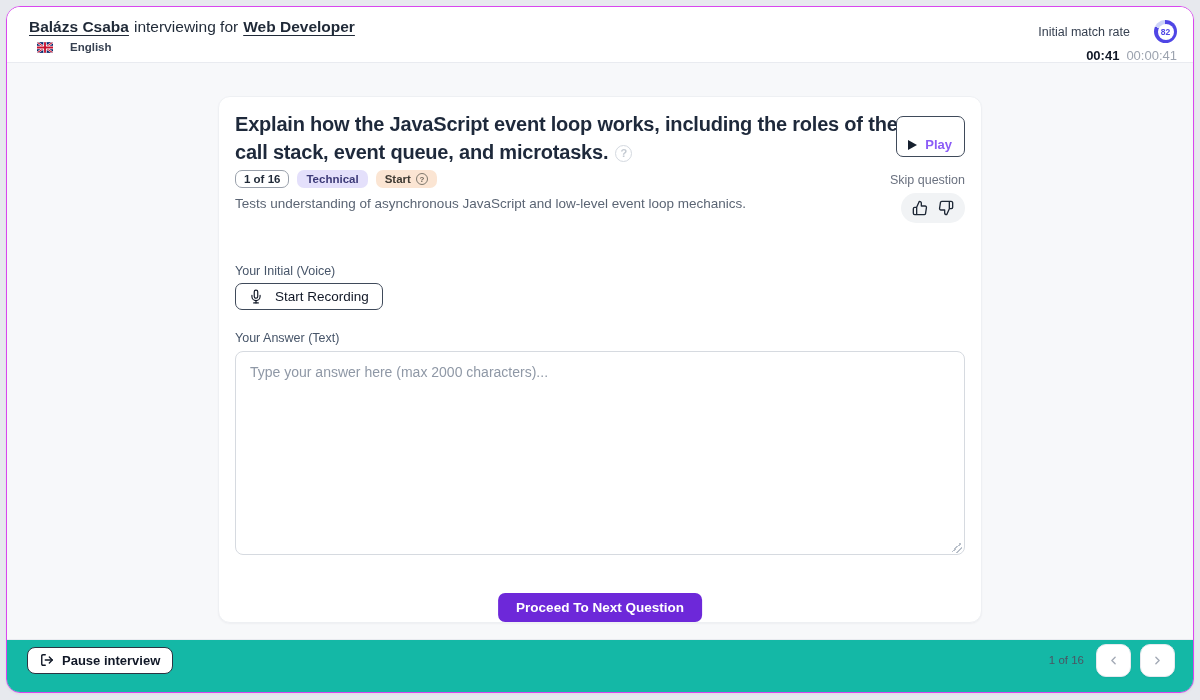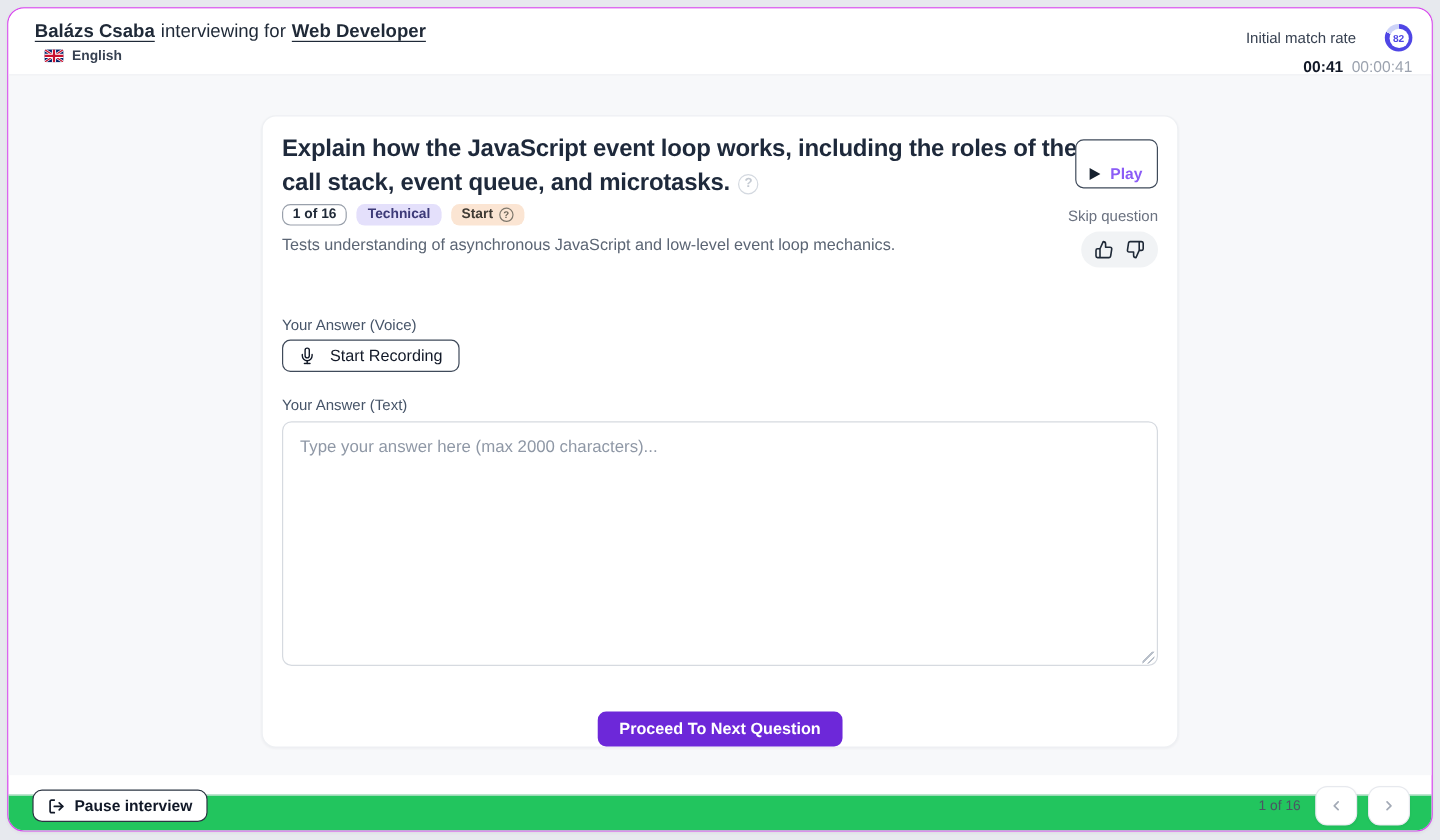--- a/index.html
+++ b/index.html
@@ -19,21 +19,21 @@
   }
   
   .topbar {
     position:absolute; left:0; right:0; top:0; height:56px;
     background:#fff; border-bottom:1px solid #e9ebf0;
     display:flex; justify-content:space-between; align-items:flex-start;
     padding:11px 16px 0 22px;
   }
   .hdr-title { display:flex; align-items:baseline; gap:5px; font-size:15.5px; color:#1f2937; }
   .hdr-title .link { font-weight:700; color:#1f2937; text-decoration:underline; text-underline-offset:3px; cursor:pointer; }
-  .hdr-lang { display:flex; gap:7px; margin:5px 0 0 8px; font-size:11.5px; color:#374151; font-weight:600;}
+  .hdr-lang { display:flex; align-items:center; gap:17px; margin:5px 0 0 8px; font-size:11.5px; color:#374151; font-weight:600;}
   .flag { width:16px; height:11px; border-radius:2px; overflow:hidden; display:block; }
   .hdr-right { text-align:right; padding-top:2px; }
   .match-row { display:flex; align-items:center; justify-content:flex-end; gap:24px; font-size:12.5px; color:#374151; }
   .ring {
     width:23px; height:23px; border-radius:50%; position:relative; display:inline-block;
     background:conic-gradient(#4f46e5 0turn .82turn, #cdd3f8 .82turn 1turn);
   }
   .ring-inner {
     position:absolute; inset:3.5px; background:#fff; border-radius:50%;
     display:flex; align-items:center; justify-content:center;
@@ -102,21 +102,21 @@
     background:linear-gradient(135deg, transparent 0 40%, #b9c0ca 40% 50%, transparent 50% 68%, #b9c0ca 68% 78%, transparent 78%);
   }
   .proceed {
     position:absolute; left:50%; transform:translateX(-50%); top:496px;
     background:#6d28d9; color:#fff; border:none; border-radius:7px;
     font-family:inherit; font-size:13.5px; font-weight:600; padding:7px 18px; cursor:pointer;
     white-space:nowrap;
   }
   
   .bottombar {
-    position:absolute; left:0; right:0; bottom:0; height:30px; background:#22c55e;
+    position:absolute; left:0; right:0; bottom:0; height:53px; background:#14b8a6;
     border-top:1px solid #e9ebf0; display:flex; align-items:center; justify-content:space-between;
     padding:0 18px 12px 20px;
   }
   .pause-btn {
     display:inline-flex; align-items:center; gap:8px; background:#fff;
     border:1.5px solid #2b3442; border-radius:8px; padding:5px 12px;
     font-family:inherit; font-size:13px; font-weight:600; color:#111827; cursor:pointer;
   }
   .pager { display:flex; align-items:center; gap:9px; }
   .pager-text { font-size:11.5px; color:#4b5563; margin-right:3px; }
@@ -193,21 +193,21 @@
             <path d="M14 9V5a3 3 0 0 0-3-3l-4 9v11h11.28a2 2 0 0 0 2-1.7l1.38-9a2 2 0 0 0-2-2.3zM7 22H4a2 2 0 0 1-2-2v-7a2 2 0 0 1 2-2h3"></path>
           </svg>
         </button>
         <button class="thumb-btn">
           <svg class="ic" width="16" height="16" viewBox="0 0 24 24" fill="none" stroke="#1f2937" stroke-width="2" stroke-linecap="round" stroke-linejoin="round">
             <path d="M10 15v4a3 3 0 0 0 3 3l4-9V2H5.72a2 2 0 0 0-2 1.7l-1.38 9a2 2 0 0 0 2 2.3zm7-13h2.67A2.31 2.31 0 0 1 22 4v7a2.31 2.31 0 0 1-2.33 2H17"></path>
           </svg>
         </button>
       </div>
 
-      <div class="lbl voice">Your Answer (Voice)</div>
+      <div class="lbl voice">Your Initial (Voice)</div>
 
       <button class="rec-btn">
         <svg class="ic" width="14" height="15" viewBox="0 0 24 24" fill="none" stroke="#111827" stroke-width="2" stroke-linecap="round" stroke-linejoin="round">
           <path d="M12 1a3 3 0 0 0-3 3v8a3 3 0 0 0 6 0V4a3 3 0 0 0-3-3z"></path>
           <path d="M19 10v2a7 7 0 0 1-14 0v-2"></path>
           <line x1="12" y1="19" x2="12" y2="23"></line>
             <line x1="8" y1="23" x2="16" y2="23"></line>
         </svg>
         <span>Start Recording</span>
       </button>

